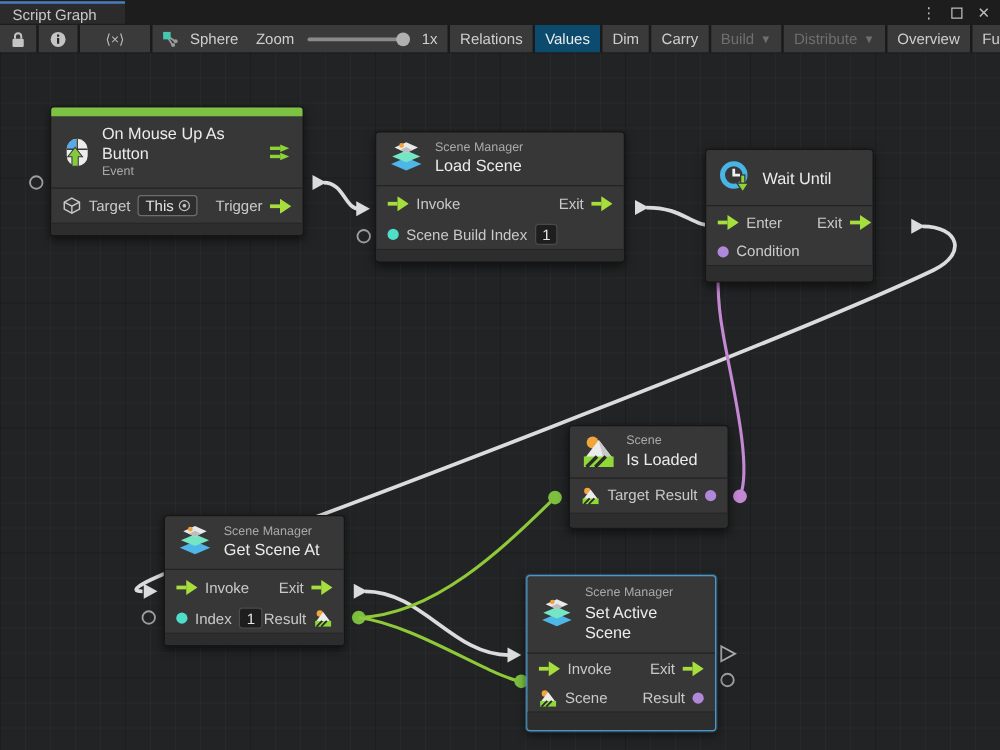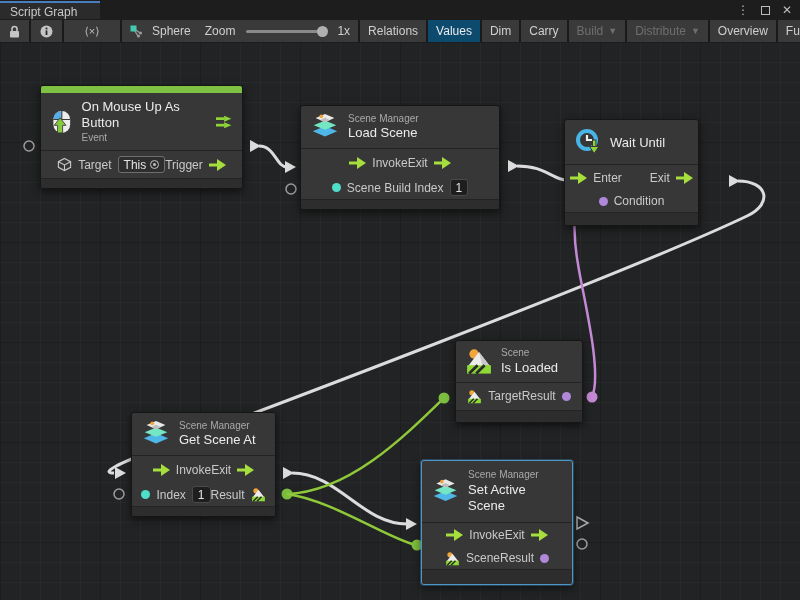--- a/index.html
+++ b/index.html
@@ -43,21 +43,21 @@
   
   .node { position:absolute; z-index:2; background:#373737; border:1px solid #161616;
           border-radius:3px; box-shadow:0 3px 8px rgba(0,0,0,.55); }
   .node.selected { border:1px solid #4c96c8; box-shadow:0 0 0 1px rgba(76,150,200,.35), 0 3px 8px rgba(0,0,0,.55); }
   .event-bar { height:7px; background:#7dc242; border-radius:2px 2px 0 0; }
   .nhead { display:flex; align-items:center; gap:8px; padding:6px 9px; }
   .ntitles { display:flex; flex-direction:column; line-height:1.25; }
   .ncaption { font-size:10px; color:#a9a9a9; }
   .ntitle { font-size:13px; color:#ebebeb; }
   .nbody { border-top:1px solid #232323; }
-  .prow { display:flex; align-items:center; justify-content:center;
+  .prow { display:flex; align-items:center; justify-content:space-between;
           padding:0 9px; color:#c9c9c9; font-size:12px; }
   .pg { display:flex; align-items:center; gap:6px; }
   .nfooter { background:#2d2d2d; border-top:1px solid #232323; border-radius:0 0 3px 3px; }
   .dot { width:9px; height:9px; border-radius:50%; display:inline-block; }
   .dot.teal { background:#4fdfc9; }
   .dot.purple { background:#b088da; }
   .vbox { display:inline-flex; align-items:center; gap:4px; background:#2e2e2e;
           border:1px solid #6e6e6e; border-radius:3px; padding:0 5px; height:17px;
           font-size:12px; color:#e3e3e3; }
   .vbox.num { background:#1e1e1e; border-color:#4a4a4a; min-width:16px; justify-content:center; }

